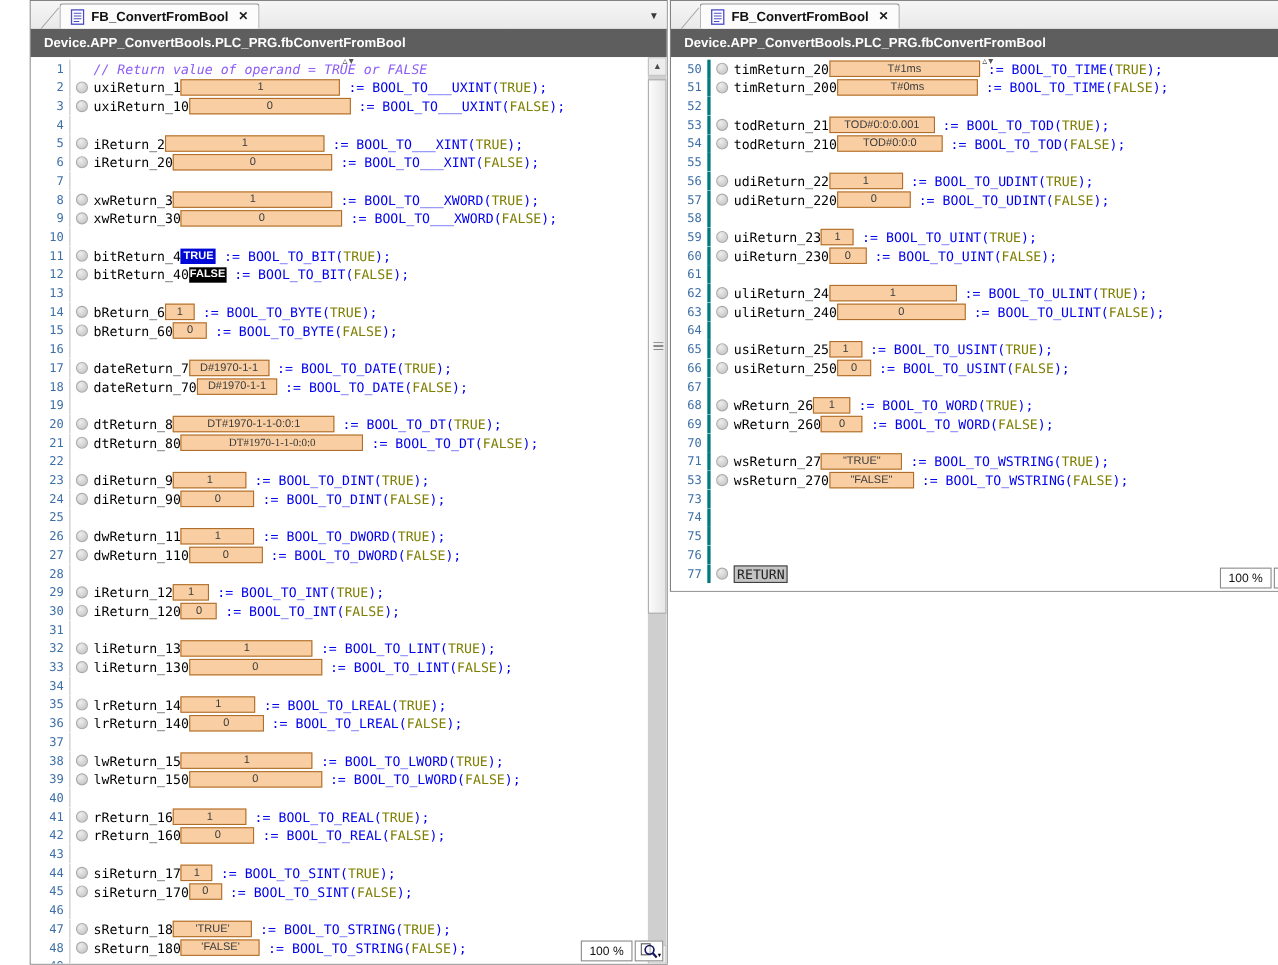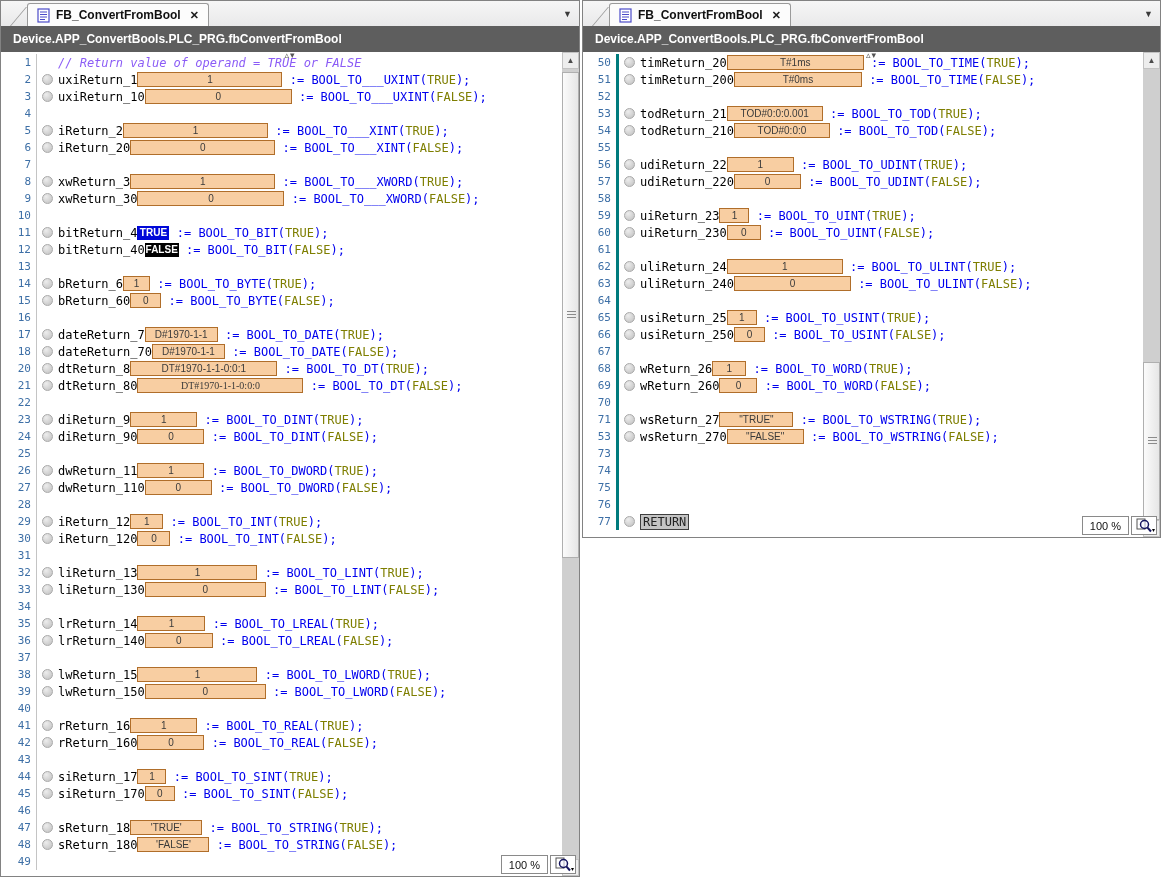--- a/index.html
+++ b/index.html
@@ -1,17 +1,17 @@
 <!DOCTYPE html>
 <html><head>
 <meta charset="utf-8">
 <style>
   html,body{margin:0;padding:0;background:#FFFFFF;width:1162px;height:877px;overflow:hidden;
             font-family:"Liberation Sans",sans-serif;}
-  .pane{position:absolute;border:1px solid #828282;background:#fff;box-sizing:border-box;}
+  .pane{position:absolute;border:1px solid #828282;background:#fff;box-sizing:border-box;margin-left:27px;}
   .pane-left{left:0;top:0;width:580px;height:877px;}
   .pane-right{left:582px;top:0;width:579px;height:538px;}
 
   
   .tabbar{position:relative;height:25px;background:linear-gradient(#F6F6F6,#E9E9EA);}
   .tab-slant{position:absolute;left:9px;bottom:0;width:14px;height:19px;border-left:1px solid #9A9A9A;
              transform:skewX(-40deg);transform-origin:bottom left;}
   .tab{position:absolute;left:26px;top:2px;bottom:0;background:#FCFCFC;border:1px solid #9A9A9A;
        border-bottom:none;border-radius:3px 3px 0 0;display:flex;align-items:center;padding:0 9px;}
   .docicon{margin-right:6px;flex:none;}
@@ -106,20 +106,21 @@
         <div class="row"><span class="ln">9</span><span class="gutter"><span class="bullet"></span></span><span class="codeline"><span class="c-var">xwReturn_30</span><span class="vbox" style="width: 147px;">0</span><span class="c-op"> := </span><span class="c-kw">BOOL_TO___XWORD(</span><span class="c-lit">FALSE</span><span class="c-kw">);</span></span></div>
         <div class="row"><span class="ln">10</span><span class="gutter"></span><span class="codeline"></span></div>
         <div class="row"><span class="ln">11</span><span class="gutter"><span class="bullet"></span></span><span class="codeline"><span class="c-var">bitReturn_4</span><span class="vbox bool-true" style="width: 32px;">TRUE</span><span class="c-op"> := </span><span class="c-kw">BOOL_TO_BIT(</span><span class="c-lit">TRUE</span><span class="c-kw">);</span></span></div>
         <div class="row"><span class="ln">12</span><span class="gutter"><span class="bullet"></span></span><span class="codeline"><span class="c-var">bitReturn_40</span><span class="vbox bool-false" style="width: 34px;">FALSE</span><span class="c-op"> := </span><span class="c-kw">BOOL_TO_BIT(</span><span class="c-lit">FALSE</span><span class="c-kw">);</span></span></div>
         <div class="row"><span class="ln">13</span><span class="gutter"></span><span class="codeline"></span></div>
         <div class="row"><span class="ln">14</span><span class="gutter"><span class="bullet"></span></span><span class="codeline"><span class="c-var">bReturn_6</span><span class="vbox" style="width: 27px;">1</span><span class="c-op"> := </span><span class="c-kw">BOOL_TO_BYTE(</span><span class="c-lit">TRUE</span><span class="c-kw">);</span></span></div>
         <div class="row"><span class="ln">15</span><span class="gutter"><span class="bullet"></span></span><span class="codeline"><span class="c-var">bReturn_60</span><span class="vbox" style="width: 31px;">0</span><span class="c-op"> := </span><span class="c-kw">BOOL_TO_BYTE(</span><span class="c-lit">FALSE</span><span class="c-kw">);</span></span></div>
         <div class="row"><span class="ln">16</span><span class="gutter"></span><span class="codeline"></span></div>
         <div class="row"><span class="ln">17</span><span class="gutter"><span class="bullet"></span></span><span class="codeline"><span class="c-var">dateReturn_7</span><span class="vbox" style="width: 73px;">D#1970-1-1</span><span class="c-op"> := </span><span class="c-kw">BOOL_TO_DATE(</span><span class="c-lit">TRUE</span><span class="c-kw">);</span></span></div>
         <div class="row"><span class="ln">18</span><span class="gutter"><span class="bullet"></span></span><span class="codeline"><span class="c-var">dateReturn_70</span><span class="vbox" style="width: 73px;">D#1970-1-1</span><span class="c-op"> := </span><span class="c-kw">BOOL_TO_DATE(</span><span class="c-lit">FALSE</span><span class="c-kw">);</span></span></div>
+        <div class="row"><span class="ln">19</span><span class="gutter"></span><span class="codeline"></span></div>
         <div class="row"><span class="ln">20</span><span class="gutter"><span class="bullet"></span></span><span class="codeline"><span class="c-var">dtReturn_8</span><span class="vbox" style="width: 147px;">DT#1970-1-1-0:0:1</span><span class="c-op"> := </span><span class="c-kw">BOOL_TO_DT(</span><span class="c-lit">TRUE</span><span class="c-kw">);</span></span></div>
         <div class="row"><span class="ln">21</span><span class="gutter"><span class="bullet"></span></span><span class="codeline"><span class="c-var">dtReturn_80</span><span class="vbox" style="width: 166px; font-family: Liberation Serif, serif;">DT#1970-1-1-0:0:0</span><span class="c-op"> := </span><span class="c-kw">BOOL_TO_DT(</span><span class="c-lit">FALSE</span><span class="c-kw">);</span></span></div>
         <div class="row"><span class="ln">22</span><span class="gutter"></span><span class="codeline"></span></div>
         <div class="row"><span class="ln">23</span><span class="gutter"><span class="bullet"></span></span><span class="codeline"><span class="c-var">diReturn_9</span><span class="vbox" style="width: 67px;">1</span><span class="c-op"> := </span><span class="c-kw">BOOL_TO_DINT(</span><span class="c-lit">TRUE</span><span class="c-kw">);</span></span></div>
         <div class="row"><span class="ln">24</span><span class="gutter"><span class="bullet"></span></span><span class="codeline"><span class="c-var">diReturn_90</span><span class="vbox" style="width: 67px;">0</span><span class="c-op"> := </span><span class="c-kw">BOOL_TO_DINT(</span><span class="c-lit">FALSE</span><span class="c-kw">);</span></span></div>
         <div class="row"><span class="ln">25</span><span class="gutter"></span><span class="codeline"></span></div>
         <div class="row"><span class="ln">26</span><span class="gutter"><span class="bullet"></span></span><span class="codeline"><span class="c-var">dwReturn_11</span><span class="vbox" style="width: 67px;">1</span><span class="c-op"> := </span><span class="c-kw">BOOL_TO_DWORD(</span><span class="c-lit">TRUE</span><span class="c-kw">);</span></span></div>
         <div class="row"><span class="ln">27</span><span class="gutter"><span class="bullet"></span></span><span class="codeline"><span class="c-var">dwReturn_110</span><span class="vbox" style="width: 67px;">0</span><span class="c-op"> := </span><span class="c-kw">BOOL_TO_DWORD(</span><span class="c-lit">FALSE</span><span class="c-kw">);</span></span></div>
         <div class="row"><span class="ln">28</span><span class="gutter"></span><span class="codeline"></span></div>
         <div class="row"><span class="ln">29</span><span class="gutter"><span class="bullet"></span></span><span class="codeline"><span class="c-var">iReturn_12</span><span class="vbox" style="width: 33px;">1</span><span class="c-op"> := </span><span class="c-kw">BOOL_TO_INT(</span><span class="c-lit">TRUE</span><span class="c-kw">);</span></span></div>

